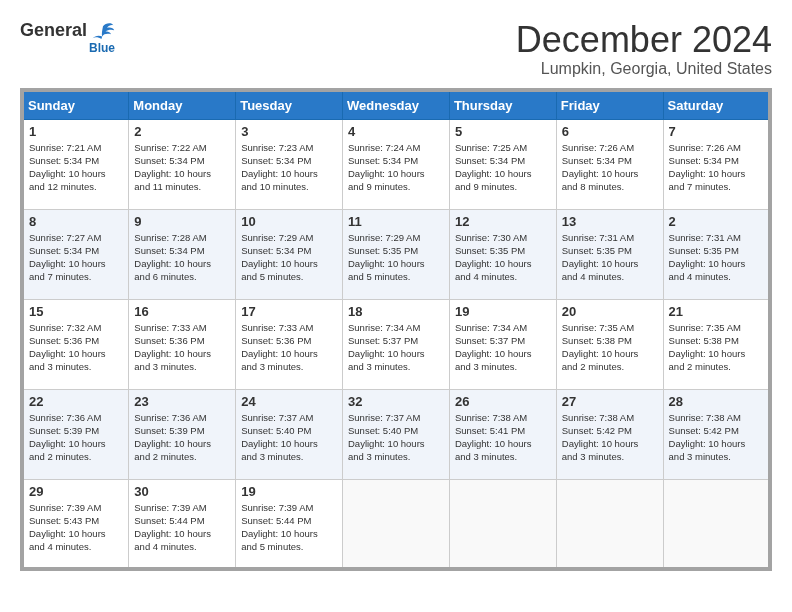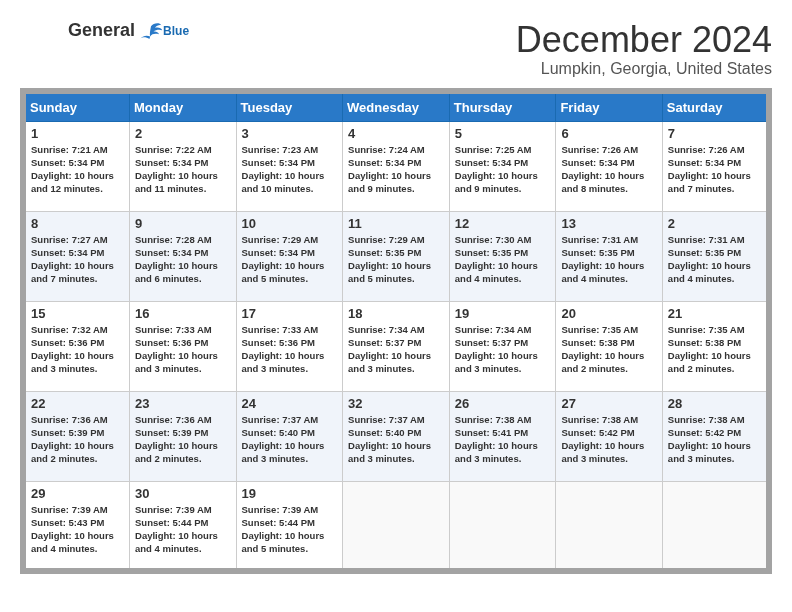--- a/index.html
+++ b/index.html
@@ -11,23 +11,22 @@
       padding: 20px;
     }
     .header {
       display: flex;
       justify-content: space-between;
       align-items: flex-start;
       margin-bottom: 10px;
     }
     .logo {
       display: flex;
-      flex-direction: row;
-      align-items: center;
-      margin-left: 48px;
+      flex-direction: column;
+      align-items: flex-end;
     }
     .logo-text {
       display: flex;
       align-items: center;
       gap: 2px;
     }
     .logo-general {
       font-size: 18px;
       font-weight: bold;
       color: #333;
@@ -51,21 +50,21 @@
       color: #333;
       line-height: 1.1;
     }
     .location {
       font-size: 16px;
       color: #555;
     }
     .calendar {
       width: 100%;
       border-collapse: collapse;
-      border: 6px solid #a3a3a3;
+      border: 4px solid #a3a3a3;
     }
     .calendar th {
       background-color: #2979c8;
       color: white;
       padding: 6px 4px;
       font-size: 13px;
       font-weight: bold;
       text-align: left;
       border: 1px solid #1a6ab1;
     }
@@ -86,21 +85,20 @@
     .day-number {
       font-size: 13px;
       font-weight: bold;
       display: block;
       margin-bottom: 2px;
     }
     .day-info {
       font-size: 9.5px;
       line-height: 1.4;
       color: #333;
-      font-weight: bold;
     }
     .empty-cell {
       background: #f9f9f9 !important;
     }
   </style>
 </head>
 <body>
 
 <div class="header">
   <div class="logo">

